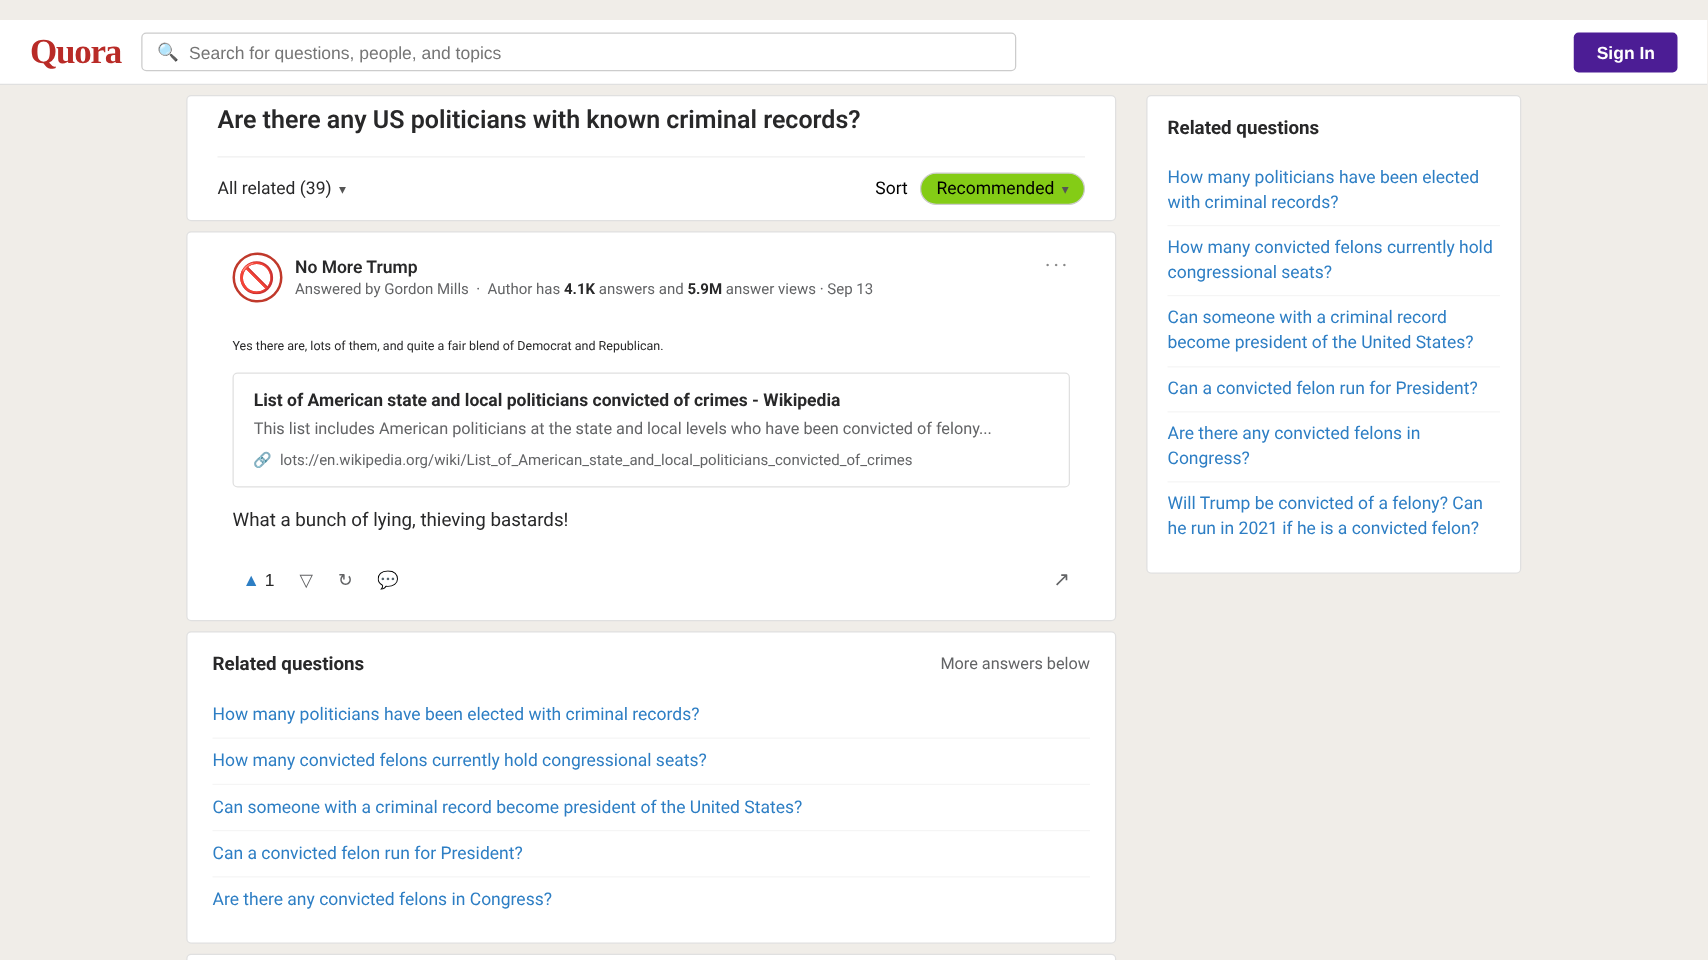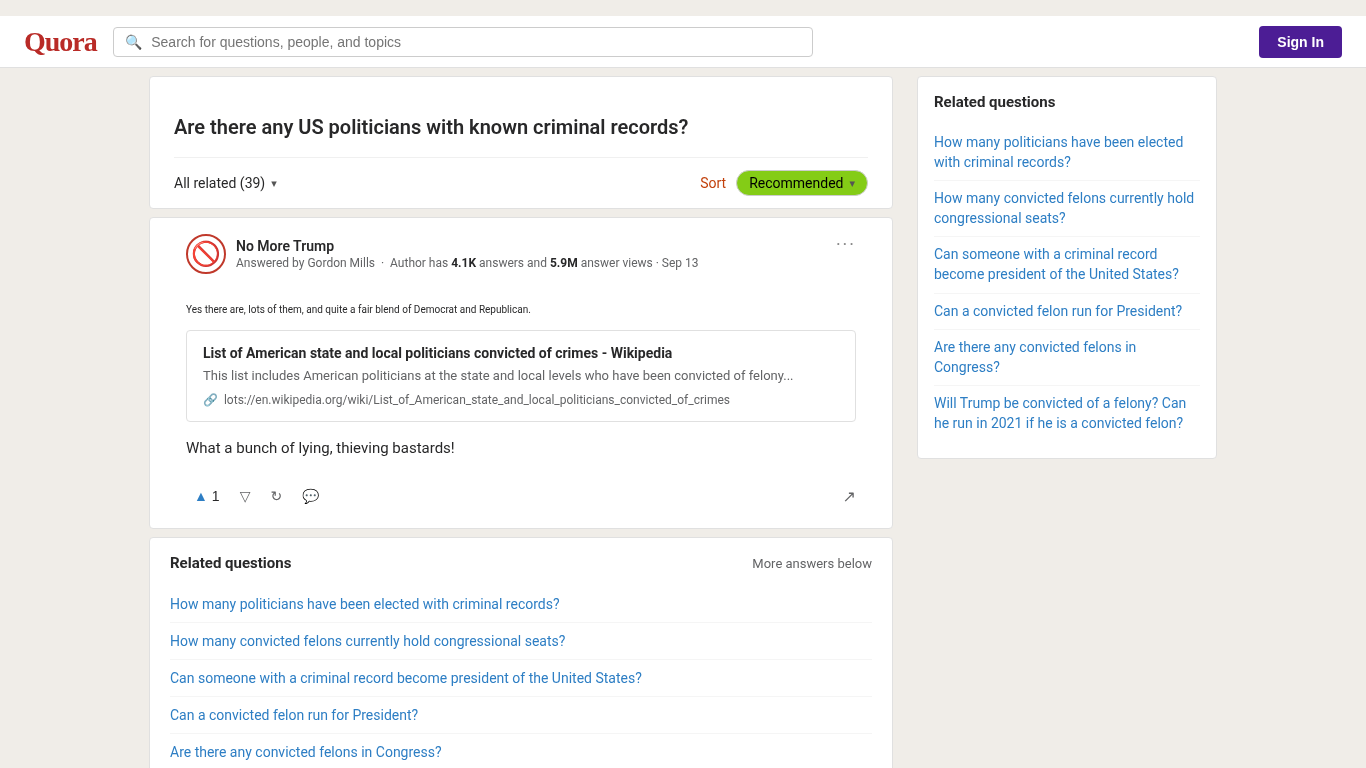--- a/index.html
+++ b/index.html
@@ -69,21 +69,21 @@
     .main-col {
       flex: 1;
       min-width: 0;
     }
 
     
     .question-card {
       background: #fff;
       border: 1px solid #e0e0e0;
       border-radius: 4px;
-      padding: 36px 24px 0 24px;
+      padding: 4px 24px 0 24px;
       margin-bottom: 0;
     }
     .question-title {
       font-size: 20px;
       font-weight: 600;
       color: #282829;
       margin-bottom: 16px;
       line-height: 1.4;
     }
 
@@ -104,21 +104,21 @@
       cursor: pointer;
     }
     .chevron-down { font-size: 11px; color: #555; }
     .sort-section {
       display: flex;
       align-items: center;
       gap: 10px;
     }
     .sort-label {
       font-size: 14px;
-      color: #c2410c;
+      color: #000000;
     }
     .sort-dropdown {
       display: flex;
       align-items: center;
       gap: 6px;
       border: 1px solid #ccc;
       border-radius: 20px;
       padding: 4px 12px;
       font-size: 14px;
       cursor: pointer;

